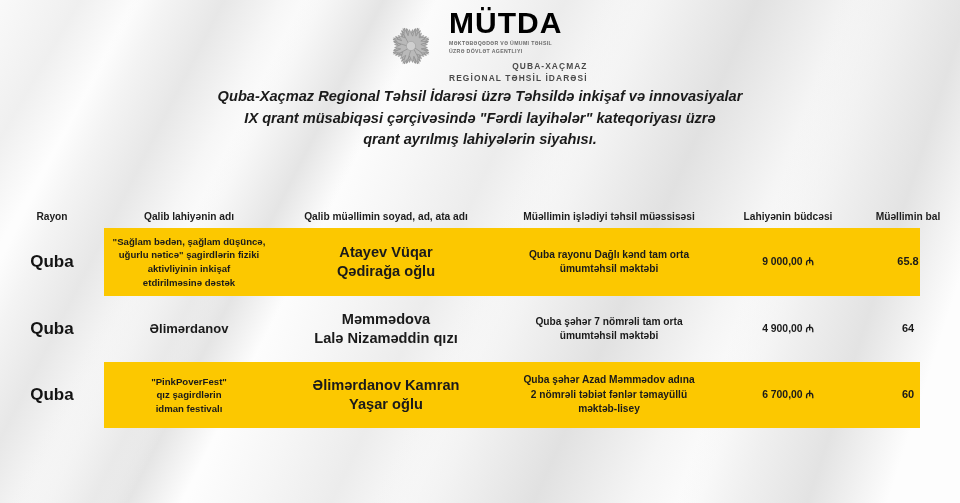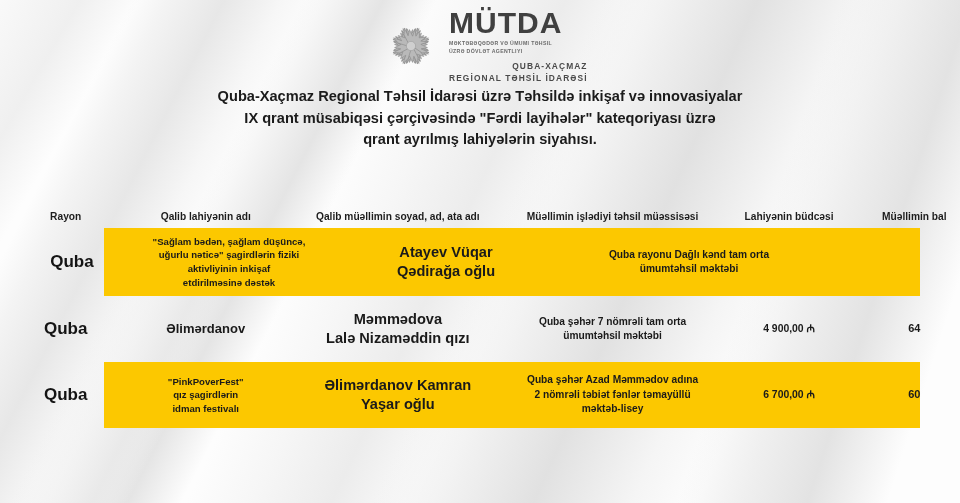--- a/index.html
+++ b/index.html
@@ -89,21 +89,21 @@
     display: flex;
     align-items: center;
     gap: 9px;
   }
   .emblem { width: 58px; height: 58px; flex: none; }
   .logo-text { display: flex; flex-direction: column; justify-content: center; }
   .logo-main {
     font-size: 30px;
     font-weight: bold;
     letter-spacing: 1px;
-    color: #404040;
+    color: #000000;
     line-height: 1;
   }
   .logo-sub {
     font-size: 5.2px;
     font-weight: bold;
     letter-spacing: .35px;
     color: #6a6a6a;
     line-height: 1.5;
     margin-top: 2px;
     text-transform: uppercase;
@@ -122,41 +122,41 @@
   
   .title {
     position: absolute;
     left: 0; right: 0;
     top: 86px;
     text-align: center;
     font-size: 14.6px;
     font-weight: bold;
     line-height: 1.48;
     color: #1b1b1b;
+    font-style: italic;
   }
   .title div { white-space: nowrap; }
 
   
   .table { position: absolute; left: 0; top: 190px; width: 960px; }
 
   .row {
     display: flex;
     align-items: stretch;
     position: relative;
   }
 
   .header-row { height: 38px; }
 
   .cell {
     display: flex;
     align-items: center;
     justify-content: center;
     text-align: center;
     padding: 0 4px;
-    margin-left: 20px;
   }
 
   
   .c-rayon  { width: 104px; }
   .c-proj   { width: 170px; }
   .c-teach  { width: 224px; }
   .c-inst   { width: 222px; }
   .c-budget { width: 136px; }
   .c-score  { width: 104px; }
 
@@ -294,20 +294,26 @@
           <div>Qədirağa oğlu</div>
         </div>
       </div>
       <div class="cell c-inst">
         <div class="inst-txt">
           <div>Quba rayonu Dağlı kənd tam orta</div>
           <div>ümumtəhsil məktəbi</div>
           <div></div>
         </div>
       </div>
+      <div class="cell c-budget">
+          <span class="budget-txt">9 000,00 ₼</span>
+        </div>
+      <div class="cell c-score">
+          <span class="score-txt">65.8</span>
+        </div>
     </div>
 
     <div class="row data-row r2 no-band">
 
       <div class="cell c-rayon">
           <span class="rayon-txt">Quba</span>
         </div>
       <div class="cell c-proj">
         <div class="proj-txt">
           <div style="font-size:13px;">Əlimərdanov</div>

